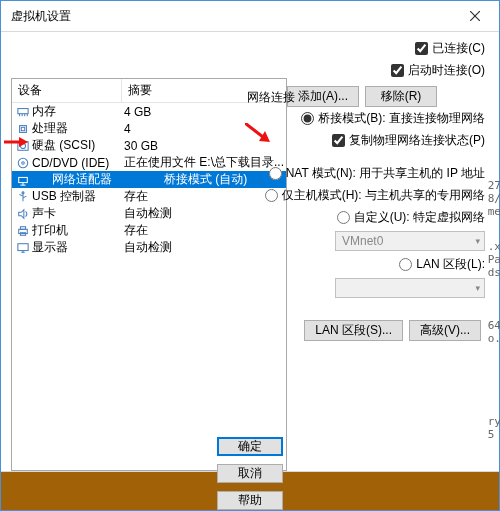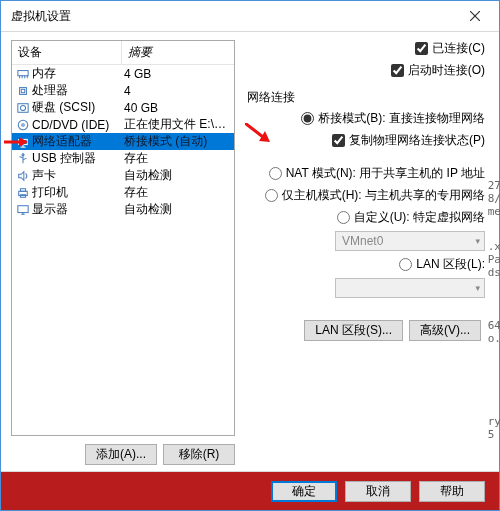--- a/index.html
+++ b/index.html
@@ -63,41 +63,42 @@
   .body {
     flex: 1;
     display: flex;
     padding: 8px 10px 0 10px;
     gap: 12px;
     min-height: 0;
   }
   .left-pane {
     width: 224px;
     display: flex;
-    flex-direction: column;
+    flex-direction: row;
+    margin-top: 38px;
   }
   .device-list-wrap {
     border: 1px solid #a9a9a9;
     flex: 1;
     display: flex;
     flex-direction: column;
     min-height: 0;
   }
   .device-header {
     display: flex;
     border-bottom: 1px solid #e5e5e5;
     background: #fff;
     font-weight: 400;
   }
   .device-header .col {
     padding: 3px 6px;
     box-sizing: border-box;
   }
   .col-device { width: 110px; border-right: 1px solid #e5e5e5; }
-  .col-summary { flex: 1; font-style: italic; }
+  .col-summary { flex: 1; }
 
   .device-rows {
     flex: 1;
     overflow: hidden;
   }
   .device-row {
     display: flex;
     align-items: center;
     height: 17px;
     padding: 0 2px;
@@ -108,21 +109,22 @@
   }
   .device-row .dev-name {
     width: 92px;
     overflow: hidden; text-overflow: ellipsis;
   }
   .device-row .dev-summary {
     flex: 1; overflow: hidden; text-overflow: ellipsis;
   }
   .device-row.selected {
     background: #0078d7;
-    color: #0f172a;
+    color: #ffffff;
+    gap: 20px;
   }
 
   .left-buttons {
     display: flex;
     justify-content: flex-end;
     gap: 6px;
     padding: 8px 0 6px 0;
   }
   .btn {
     min-width: 72px;
@@ -187,27 +189,28 @@
   .right-buttons {
     display: flex;
     justify-content: flex-end;
     gap: 6px;
     padding: 12px 4px 0 0;
   }
 
   
   .footer {
     border-top: 1px solid #d9d9d9;
-    background: #b91c1c;
+    background: #a16207;
     height: 38px;
     display: flex;
     align-items: center;
     justify-content: flex-end;
     padding: 0 14px;
     gap: 8px;
+    flex-direction: column;
   }
   .footer .btn { min-width: 66px; }
   .footer .btn-default {
     border: 1px solid #0078d7;
     outline: 1px solid #0078d7;
     outline-offset: -2px;
   }
 
   
   .dev-icon { width: 14px; height: 12px; }
@@ -270,21 +273,21 @@
               <span class="dev-summary">4</span>
             </div>
             <div class="device-row">
               <span class="icon-cell">
                 <svg class="dev-icon" viewBox="0 0 14 14">
                   <rect x="1" y="2" width="12" height="10" stroke="#4a7fbf" stroke-width="1.2" fill="none"></rect>
                   <circle cx="7" cy="7" r="3" stroke="#4a7fbf" stroke-width="1.2" fill="none"></circle>
                 </svg>
               </span>
               <span class="dev-name">硬盘 (SCSI)</span>
-              <span class="dev-summary">40 GB</span>
+              <span class="dev-summary">30 GB</span>
             </div>
             <div class="device-row">
               <span class="icon-cell">
                 <svg class="dev-icon" viewBox="0 0 14 14">
                   <circle cx="7" cy="7" r="5.5" stroke="#4a7fbf" stroke-width="1.2" fill="none"></circle>
                   <circle cx="7" cy="7" r="1.5" stroke="#4a7fbf" stroke-width="1.2" fill="none"></circle>
                 </svg>
               </span>
               <span class="dev-name">CD/DVD (IDE)</span>
               <span class="dev-summary">正在使用文件 E:\总下载目录...</span>

